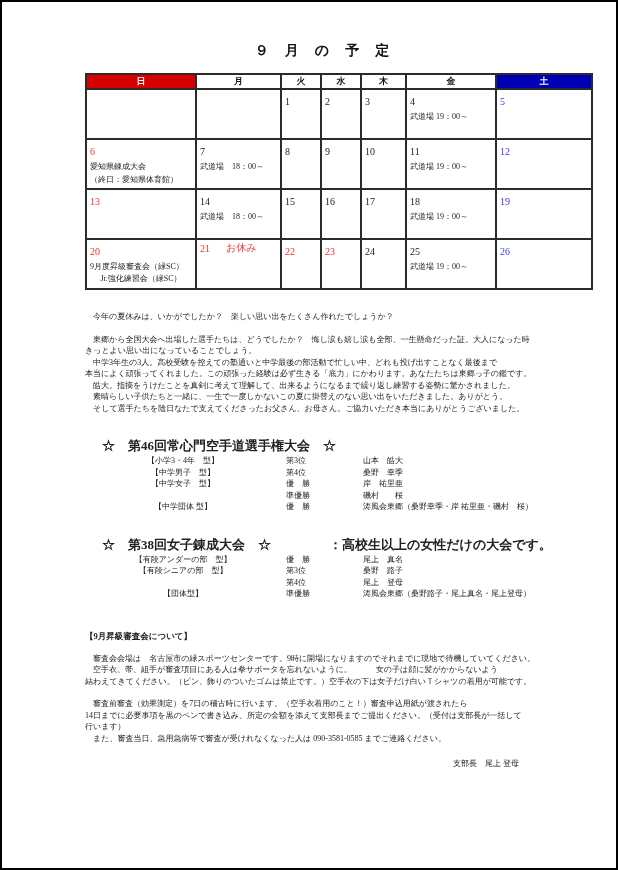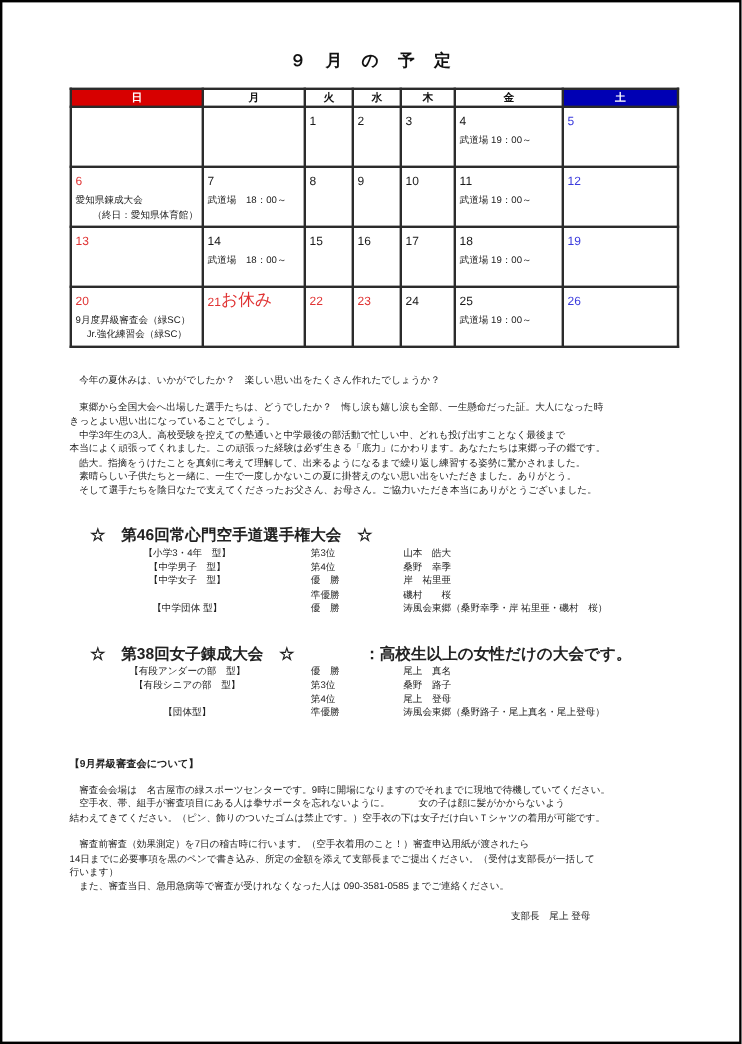--- a/index.html
+++ b/index.html
@@ -1,40 +1,40 @@
 <!DOCTYPE html>
 <html><head>
 <meta charset="utf-8">
 <style>
   html,body{margin:0;padding:0;background:#888;}
   .page{
     width:618px;height:870px;margin:0 auto;background:#fff;
     border:2px solid #000;box-sizing:border-box;overflow:hidden;
-    font-family:Liberation Sans, sans-serif;color:#1f1f1f;
+    font-family:Liberation Serif, serif;color:#1f1f1f;padding-left:27px;
   }
   .title{
     margin-top:40px;text-align:center;font-size:14px;font-weight:bold;
     letter-spacing:1px;color:#111;
   }
   table.cal{
     border-collapse:collapse;table-layout:fixed;width:506px;
     margin:13px 0 0 56px;
   }
   .cal th,.cal td{border:2px solid #2b2b2b;box-sizing:border-box;}
   .cal th{font-size:9px;font-weight:bold;height:15px;padding:0;color:#111;}
   th.sun{background:#d70000;color:#fff;}
   th.sat{background:#0000b4;color:#fff;}
   .cal td{height:50px;vertical-align:top;padding:1px 3px 1px 3px;background:#fff;}
   .day{font-size:10px;line-height:12px;color:#1a1a1a;}
   .day.r{color:#e03333;}
   .day.b{color:#3a3add;}
   .dayline{display:flex;align-items:flex-end;}
-  .holiday{color:#e03333;font-size:14px;}
+  .holiday{color:#e03333;font-size:10px;margin-left:16px;}
   .ev{font-size:8px;line-height:10px;margin-top:3px;white-space:nowrap;color:#1a1a1a;}
-  .ev.right{text-align:right;}
+  .ev.right{}
   .ev.center{text-align:center;margin-top:2px;}
   .section{margin-left:56px;width:506px;}
   .body-text{font-size:8px;line-height:11.5px;white-space:pre-line;color:#222;}
   .p-intro1{margin-top:21px;}
   .p-intro2{margin-top:11px;}
   .p-intro3{margin-top:22px;}
   .res-title{font-size:13px;font-weight:bold;color:#222;margin-top:23px;padding-left:17px;display:flex;}
   .res-note{font-weight:bold;margin-left:58px;}
   .result-row{display:flex;font-size:8px;line-height:11.5px;color:#222;gap:23px;}
   .result-row .division{width:160px;text-align:center;padding-left:18px;white-space:pre;}

